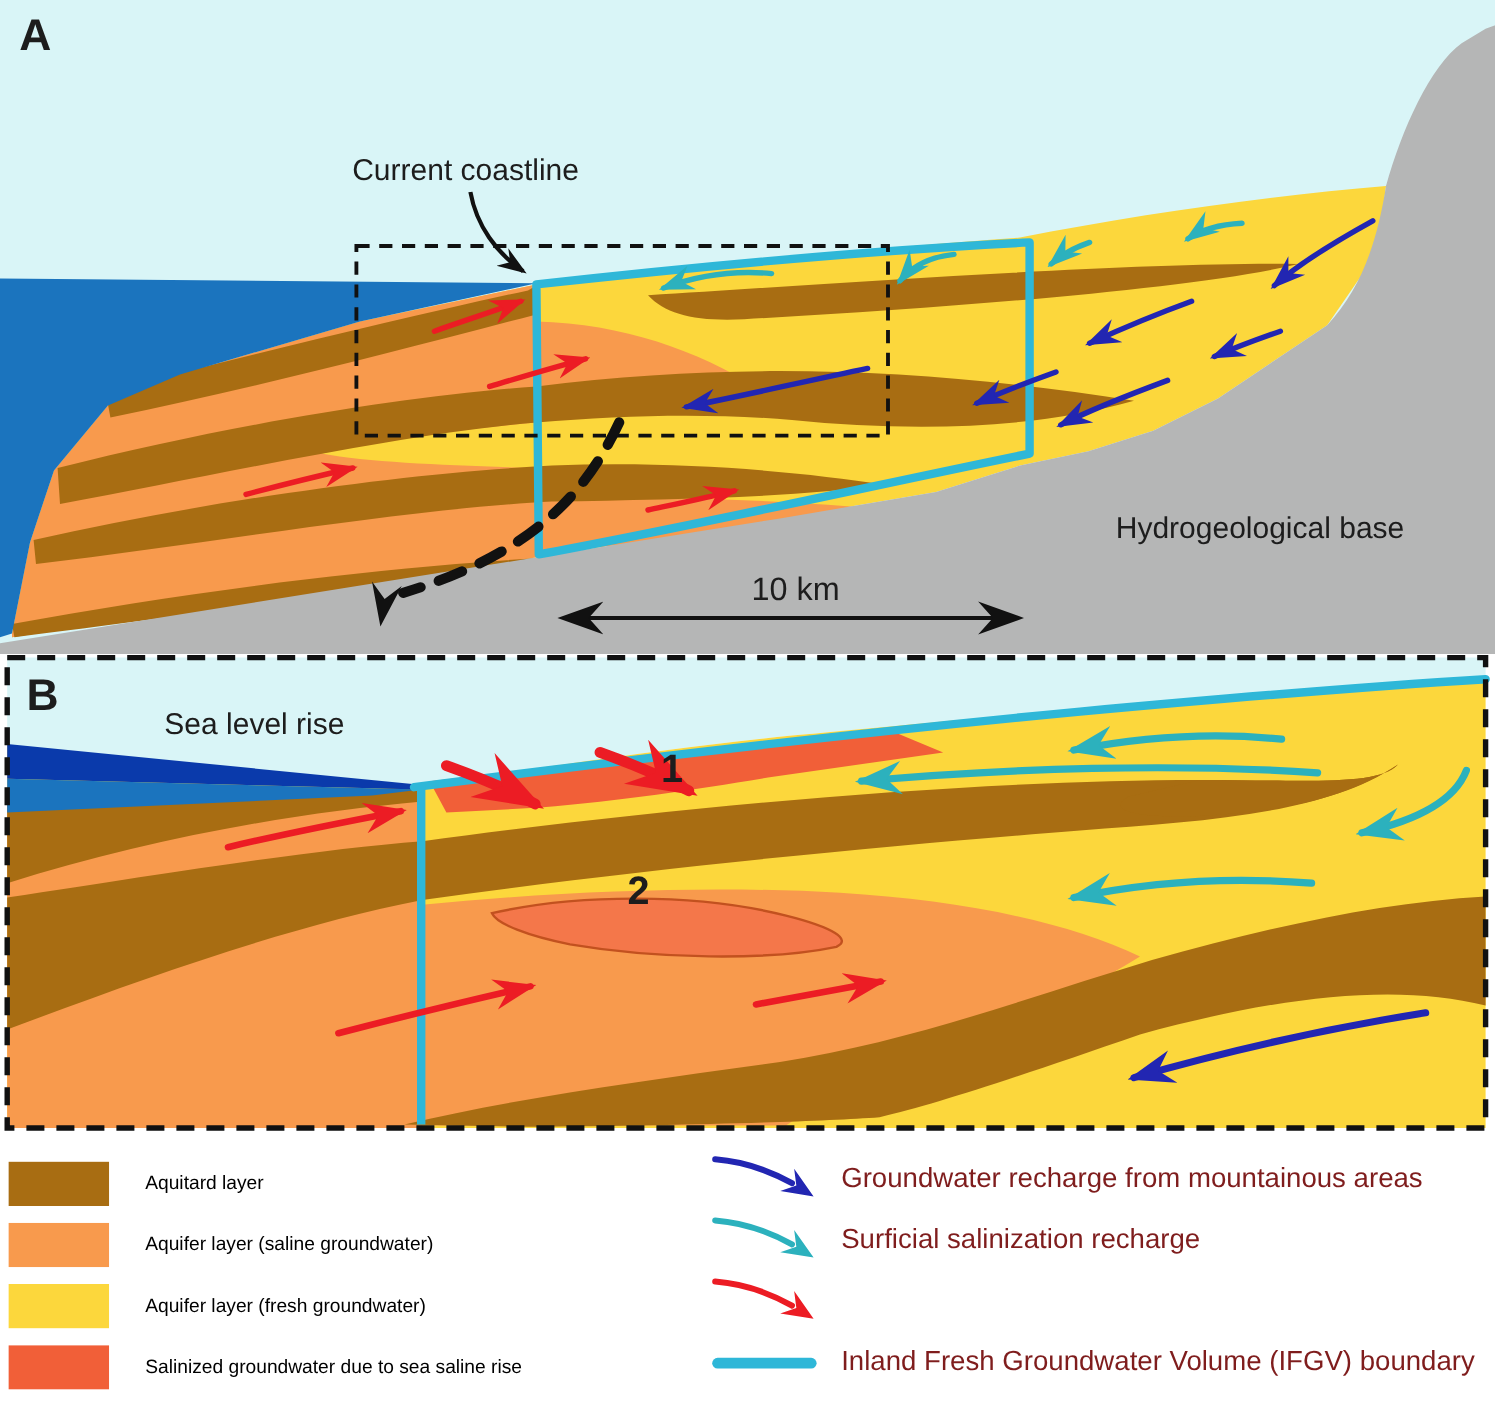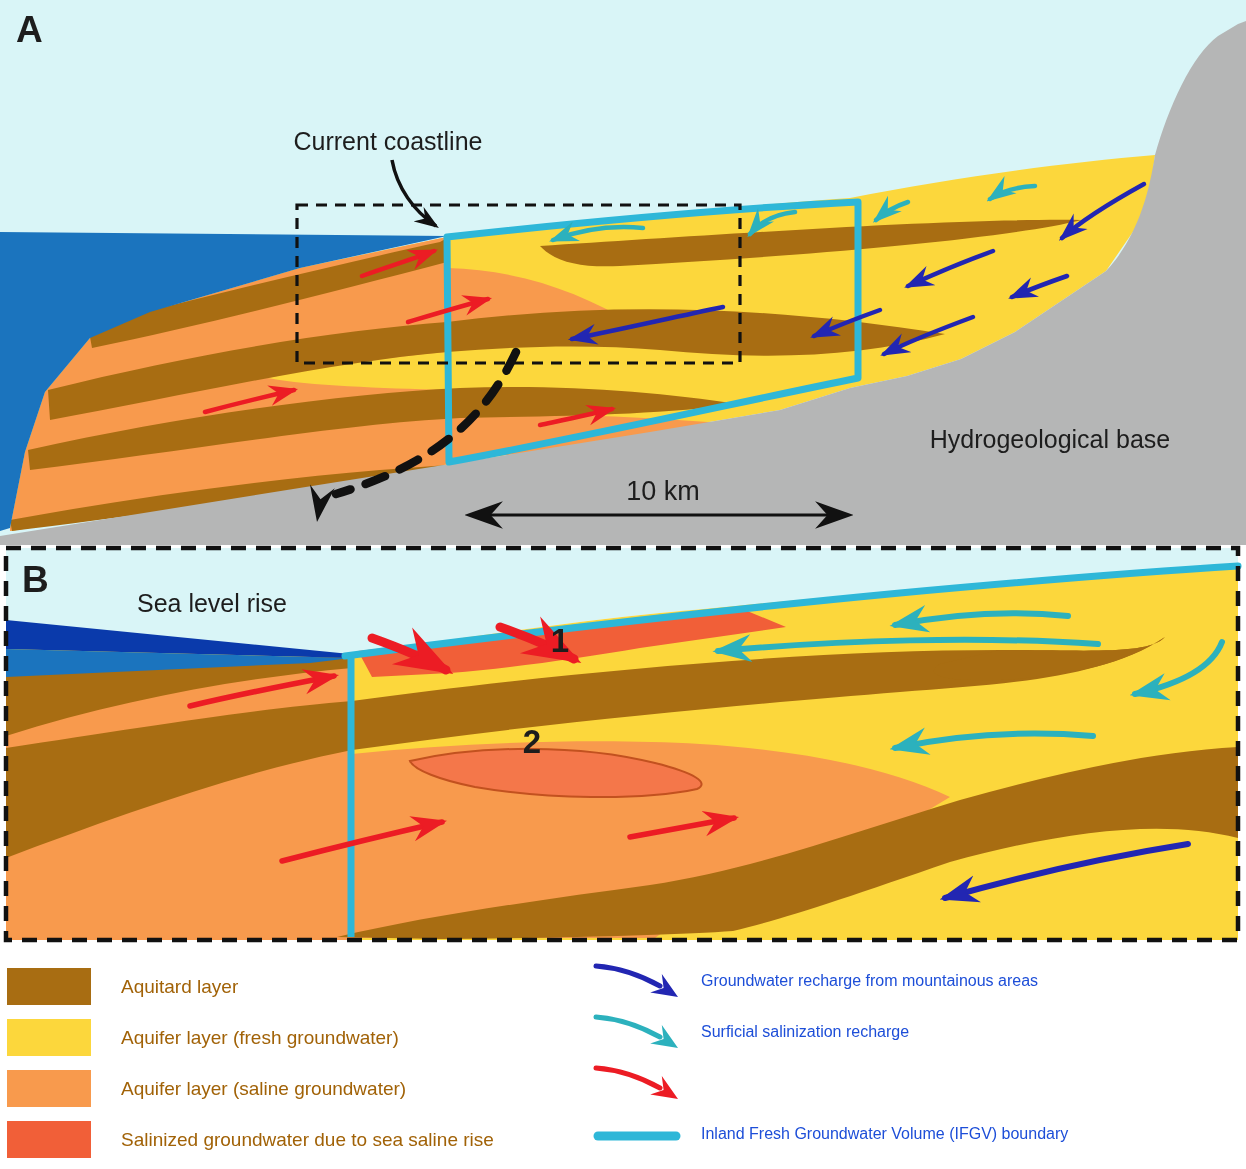--- a/index.html
+++ b/index.html
@@ -8,22 +8,22 @@
   svg{display:block;}
   text{font-family:"Liberation Sans", sans-serif;fill:#1d1d1d;}
   .t-label{font-size:25px;}
   .t-panel{font-size:37px;font-weight:bold;}
   .t-num{font-size:33px;font-weight:bold;}
   .legend{position:absolute;left:0;top:962px;width:1246px;}
   .legend-col-left{position:absolute;left:7px;top:6px;}
   .legend-col-right{position:absolute;left:590px;top:0px;}
   .legend-row{display:flex;align-items:center;height:37px;margin-bottom:14px;}
   .legend-row-r{display:flex;align-items:center;height:38px;margin-bottom:13px;}
-  .legend-label{margin-left:30px;font-size:19px;color:#a16207;white-space:nowrap;}
-  .legend-label-r{margin-left:16px;font-size:16px;color:#1d4ed8;white-space:nowrap;}
+  .legend-label{margin-left:30px;font-size:16px;color:#000000;white-space:nowrap;}
+  .legend-label-r{margin-left:16px;font-size:23px;color:#7f1d1d;white-space:nowrap;}
   .swatch{width:84px;height:37px;flex:0 0 auto;}
   .sym{width:95px;height:50px;flex:0 0 auto;}
 </style>
 </head>
 <body>
 
 <div class="stage">
 
 <svg width="1246" height="950" viewBox="0 0 1246 950">
   <defs>
@@ -176,29 +176,29 @@
 <div class="legend">
   <div class="legend-col-left">
     <div class="legend-row">
       <svg class="swatch" viewBox="0 0 84 37">
         <rect x="0" y="0" width="84" height="37" fill="#a86d12"></rect>
       </svg>
       <span class="legend-label">Aquitard layer</span>
     </div>
     <div class="legend-row">
       <svg class="swatch" viewBox="0 0 84 37">
+        <rect x="0" y="0" width="84" height="37" fill="#f89a4d"></rect>
+      </svg>
+      <span class="legend-label">Aquifer layer (saline groundwater)</span>
+    </div>
+    <div class="legend-row">
+      <svg class="swatch" viewBox="0 0 84 37">
         <rect x="0" y="0" width="84" height="37" fill="#fcd73c"></rect>
       </svg>
       <span class="legend-label">Aquifer layer (fresh groundwater)</span>
-    </div>
-    <div class="legend-row">
-      <svg class="swatch" viewBox="0 0 84 37">
-        <rect x="0" y="0" width="84" height="37" fill="#f89a4d"></rect>
-      </svg>
-      <span class="legend-label">Aquifer layer (saline groundwater)</span>
     </div>
     <div class="legend-row">
       <svg class="swatch" viewBox="0 0 84 37">
         <rect x="0" y="0" width="84" height="37" fill="#f15f38"></rect>
       </svg>
       <span class="legend-label">Salinized groundwater due to sea saline rise</span>
     </div>
   </div>
 
   <div class="legend-col-right">

